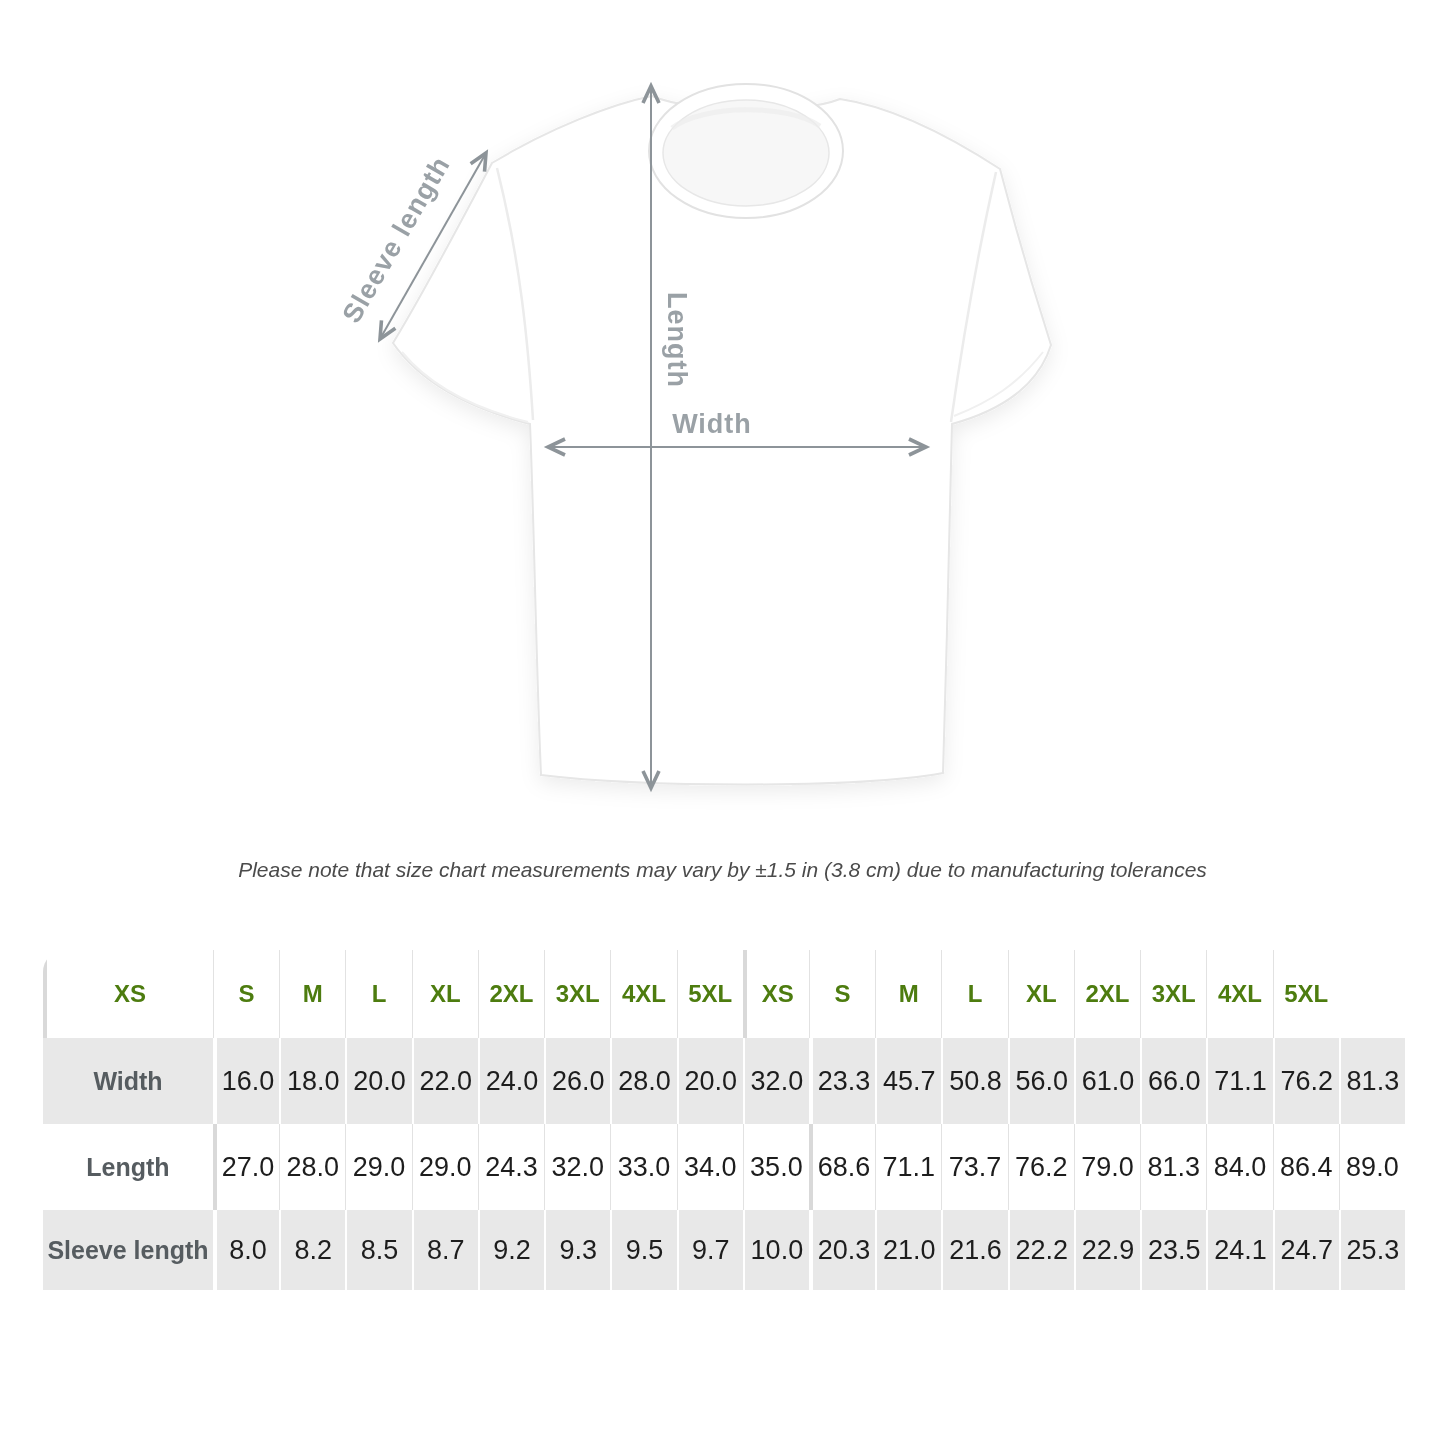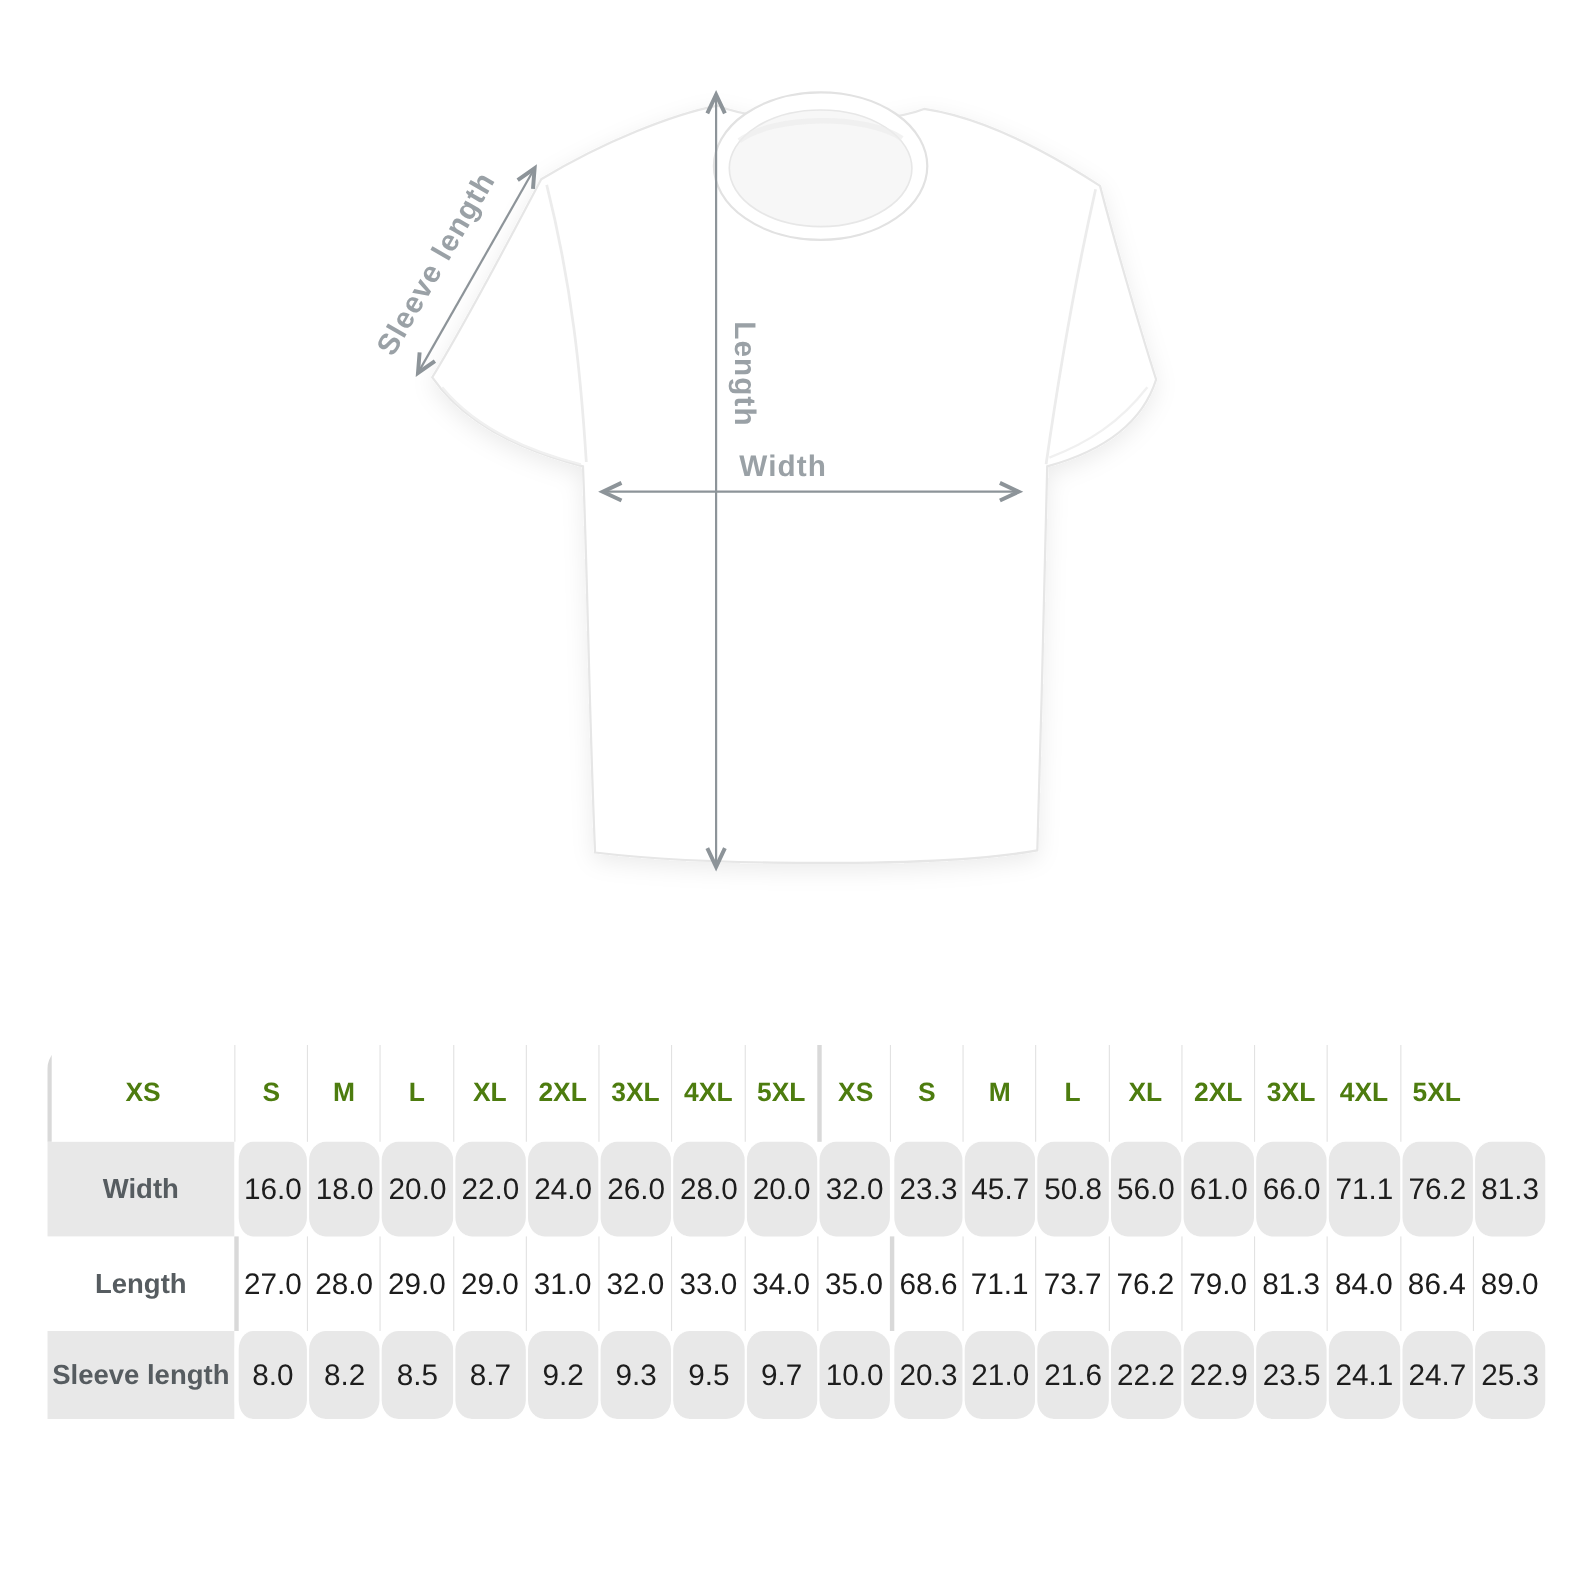--- a/index.html
+++ b/index.html
@@ -100,21 +100,21 @@
   .value-cell {
     color: #1d1d1d;
     font-size: 27px;
   }
 
   
   .row-sizes .cell, .row-white .cell { border-left: 1px solid #e2e2e2; }
   .row-sizes .cell.thick, .row-white .cell.thick { border-left: 4px solid #d9d9d9; }
   .row-gray .cell, .row-gray-last .cell,
   .row-gray .label-cell, .row-gray-last .label-cell { background: #e8e8e8; }
-  .row-gray .cell, .row-gray-last .cell { border-left: 2px solid #ffffff; border-radius: 17px; }
+  .row-gray .cell, .row-gray-last .cell { border-left: 2px solid #ffffff; }
   .row-gray .cell.thick, .row-gray-last .cell.thick { border-left: 4px solid #ffffff; }
 </style>
 </head>
 <body>
 
 <div class="page">
 
   <svg class="diagram" viewBox="0 0 1445 845">
     <defs>
       <marker id="ah" markerWidth="14" markerHeight="14" refX="9.5" refY="5" orient="auto-start-reverse">
@@ -153,20 +153,21 @@
       <line x1="548" y1="447" x2="926" y2="447" marker-start="url(#ah)" marker-end="url(#ah)"></line>
       <line x1="380" y1="339" x2="486" y2="153" marker-start="url(#ah)" marker-end="url(#ah)"></line>
     </g>
 
     <text class="diag-label" x="712" y="433" text-anchor="middle">Width</text>
     <text class="diag-label" x="668" y="340" text-anchor="middle" transform="rotate(90 668 340)">Length</text>
     <text class="diag-label" x="404" y="244" text-anchor="middle" transform="rotate(-60 404 244)" font-size="26">Sleeve length</text>
   </svg>
 
   <div class="heading">
+    <div class="subtitle">Please note that size chart measurements may vary by ±1.5 in (3.8 cm) due to manufacturing tolerances</div>
   </div>
 
   <div class="size-table">
 
 
     <div class="trow row-sizes">
     <div class="cell size-cell thick">XS</div>
         <div class="cell size-cell">S</div>
         <div class="cell size-cell">M</div>
         <div class="cell size-cell">L</div>
@@ -207,21 +208,21 @@
         <div class="cell value-cell">76.2</div>
         <div class="cell value-cell">81.3</div>
       </div>
 
     <div class="trow row-white">
       <div class="label-cell">Length</div>
     <div class="cell value-cell thick">27.0</div>
         <div class="cell value-cell">28.0</div>
         <div class="cell value-cell">29.0</div>
         <div class="cell value-cell">29.0</div>
-        <div class="cell value-cell">31.0</div>
+        <div class="cell value-cell">24.3</div>
         <div class="cell value-cell">32.0</div>
         <div class="cell value-cell">33.0</div>
         <div class="cell value-cell">34.0</div>
         <div class="cell value-cell">35.0</div>
         <div class="cell value-cell thick">68.6</div>
         <div class="cell value-cell">71.1</div>
         <div class="cell value-cell">73.7</div>
         <div class="cell value-cell">76.2</div>
         <div class="cell value-cell">79.0</div>
         <div class="cell value-cell">81.3</div>

